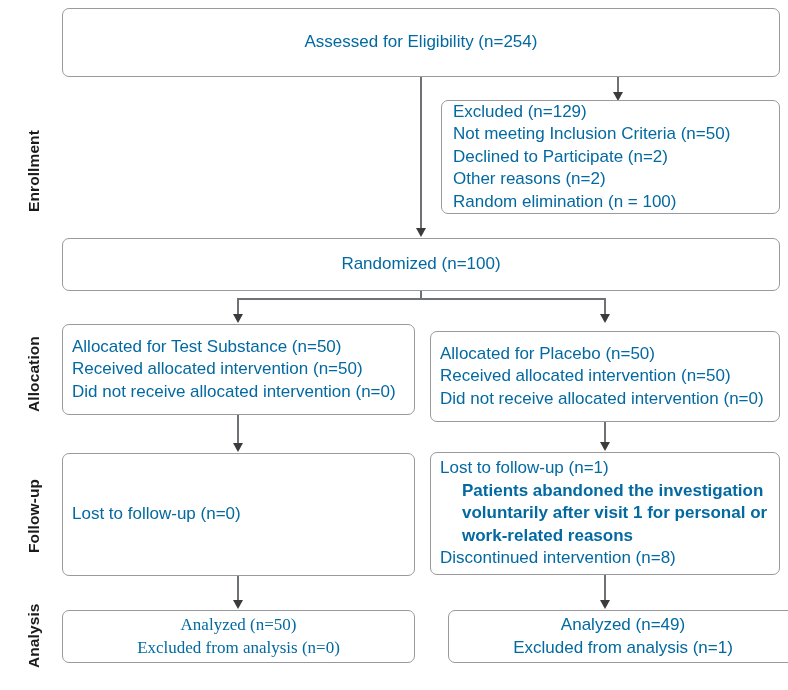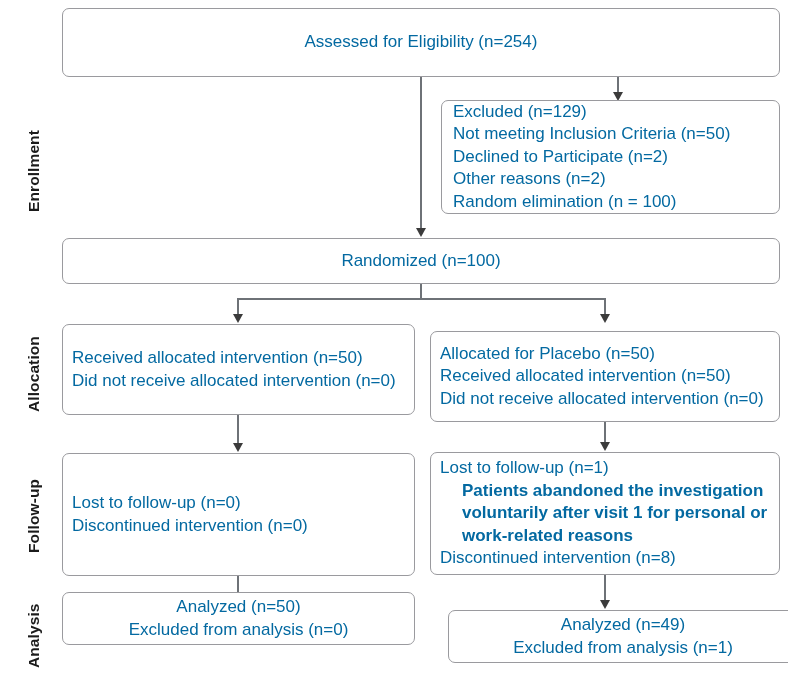--- a/index.html
+++ b/index.html
@@ -115,49 +115,49 @@
   </div>
 
   <div class="box left" style="left:441px; top:100px; width:339px; height:114px; padding-left:11px;">
     <span class="ln">Excluded (n=129)</span>
     <span class="ln">Not meeting Inclusion Criteria (n=50)</span>
     <span class="ln">Declined to Participate (n=2)</span>
     <span class="ln">Other reasons (n=2)</span>
     <span class="ln">Random elimination (n = 100)</span>
   </div>
 
-  <div class="box center" style="left:62px; top:238px; width:718px; height:46px;">
+  <div class="box center" style="left:62px; top:238px; width:718px; height:53px;">
     <span class="ln">Randomized (n=100)</span>
   </div>
 
   <div class="box left" style="left:62px; top:324px; width:353px; height:91px;">
+    <span class="ln">Allocated for Test Substance (n=50)</span>
     <span class="ln">Received allocated intervention (n=50)</span>
     <span class="ln">Did not receive allocated intervention (n=0)</span>
   </div>
 
   <div class="box left" style="left:430px; top:324px; width:350px; height:91px;margin-top:7px;">
     <span class="ln">Allocated for Placebo (n=50)</span>
     <span class="ln">Received allocated intervention (n=50)</span>
     <span class="ln">Did not receive allocated intervention (n=0)</span>
   </div>
 
   <div class="box left" style="left:62px; top:453px; width:353px; height:123px;">
     <span class="ln">Lost to follow-up (n=0)</span>
-    <span class="ln">Discontinued intervention (n=0)</span>
   </div>
 
   <div class="box left" style="left:430px; top:452px; width:350px; height:123px;">
     <span class="ln">Lost to follow-up (n=1)</span>
     <span class="ln indent">Patients abandoned the investigation</span>
     <span class="ln indent">voluntarily after visit 1 for personal or</span>
     <span class="ln indent">work-related reasons</span>
     <span class="ln">Discontinued intervention (n=8)</span>
   </div>
 
-  <div class="box center" style="left:62px; top:592px; width:353px; height:53px;">
+  <div class="box center" style="left:62px; top:610px; width:353px; height:53px;font-family:Liberation Serif, serif;">
     <span class="ln">Analyzed (n=50)</span>
     <span class="ln">Excluded from analysis (n=0)</span>
   </div>
 
   <div class="box center" style="left:448px; top:610px; width:350px; height:53px;">
     <span class="ln">Analyzed (n=49)</span>
     <span class="ln">Excluded from analysis (n=1)</span>
   </div>
 
 </div>

